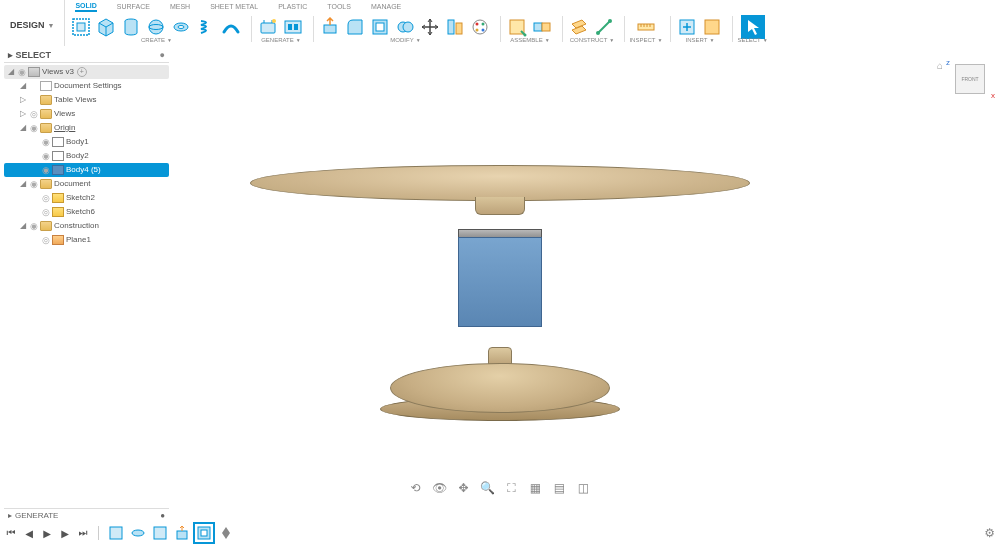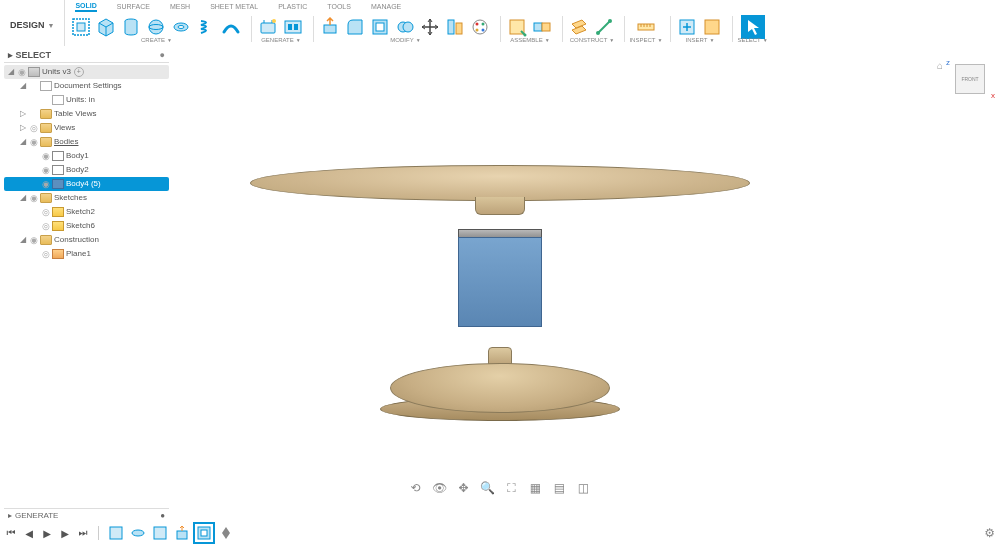--- a/index.html
+++ b/index.html
@@ -498,52 +498,46 @@
   <div class="browser-header">
     <span style="margin-right:3px">▸</span>
     <span>SELECT</span>
     <span class="bullet">●</span>
   </div>
   <div class="tree">
     <div class="tree-item indent-0 root">
       <span class="tw">◢</span>
         <span class="eye">◉</span>
         <span class="ico ico-cube"></span>
-      <span>Units v3</span>
+      <span>Views v3</span>
       <span class="plus-circ">+</span>
     </div>
     <div class="tree-item indent-1">
       <span class="tw">◢</span>
         <span class="eye"></span>
         <span class="ico ico-doc"></span>
       <span>Document Settings</span>
     </div>
-    <div class="tree-item indent-2">
-      <span class="tw"></span>
-        <span class="eye"></span>
-        <span class="ico ico-doc"></span>
-      <span>Units: in</span>
-    </div>
     <div class="tree-item indent-1">
       <span class="tw">▷</span>
         <span class="eye"></span>
         <span class="ico ico-folder"></span>
       <span>Table Views</span>
     </div>
     <div class="tree-item indent-1">
       <span class="tw">▷</span>
         <span class="eye">◎</span>
         <span class="ico ico-folder"></span>
       <span>Views</span>
     </div>
     <div class="tree-item indent-1">
       <span class="tw">◢</span>
         <span class="eye">◉</span>
         <span class="ico ico-folder"></span>
-      <span style="text-decoration:underline">Bodies</span>
+      <span style="text-decoration:underline">Origin</span>
     </div>
     <div class="tree-item indent-2">
       <span class="tw"></span>
         <span class="eye">◉</span>
         <span class="ico ico-body"></span>
       <span>Body1</span>
     </div>
     <div class="tree-item indent-2">
       <span class="tw"></span>
         <span class="eye">◉</span>
@@ -553,21 +547,21 @@
     <div class="tree-item indent-2 selected">
       <span class="tw"></span>
         <span class="eye">◉</span>
         <span class="ico ico-bodysel"></span>
       <span>Body4 (5)</span>
     </div>
     <div class="tree-item indent-1">
       <span class="tw">◢</span>
         <span class="eye">◉</span>
         <span class="ico ico-folder"></span>
-      <span>Sketches</span>
+      <span>Document</span>
     </div>
     <div class="tree-item indent-2">
       <span class="tw"></span>
         <span class="eye">◎</span>
         <span class="ico ico-sketch"></span>
       <span>Sketch2</span>
     </div>
     <div class="tree-item indent-2">
       <span class="tw"></span>
         <span class="eye">◎</span>

